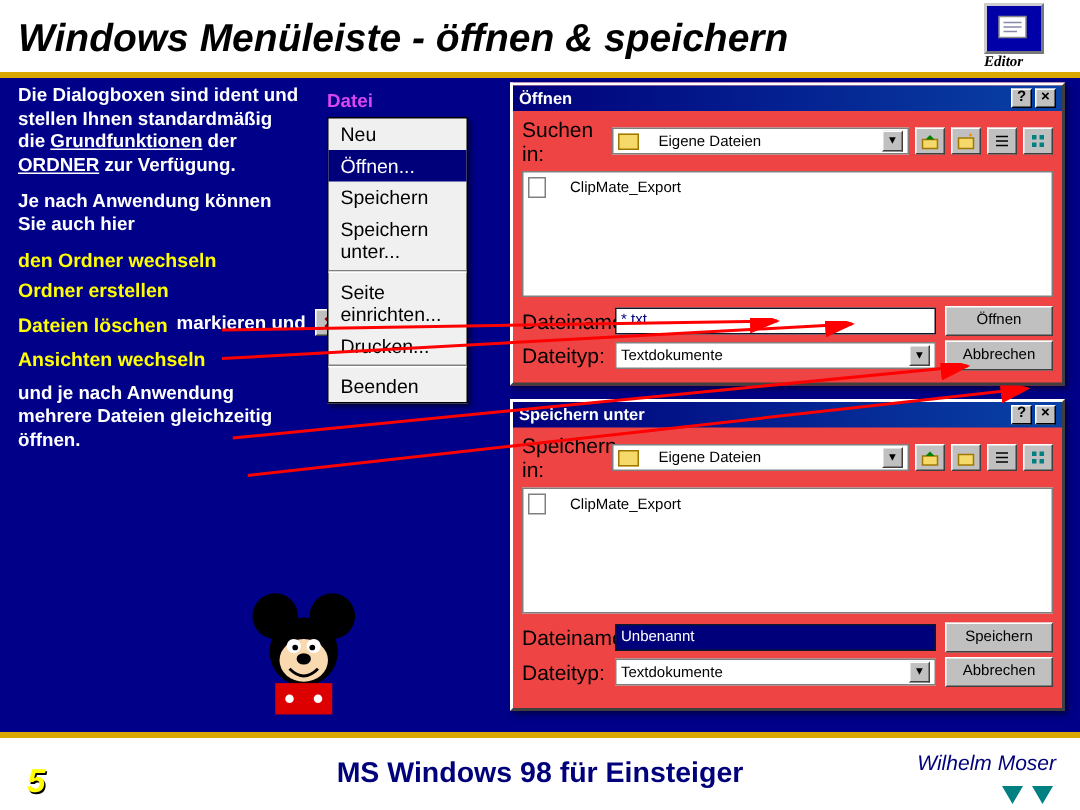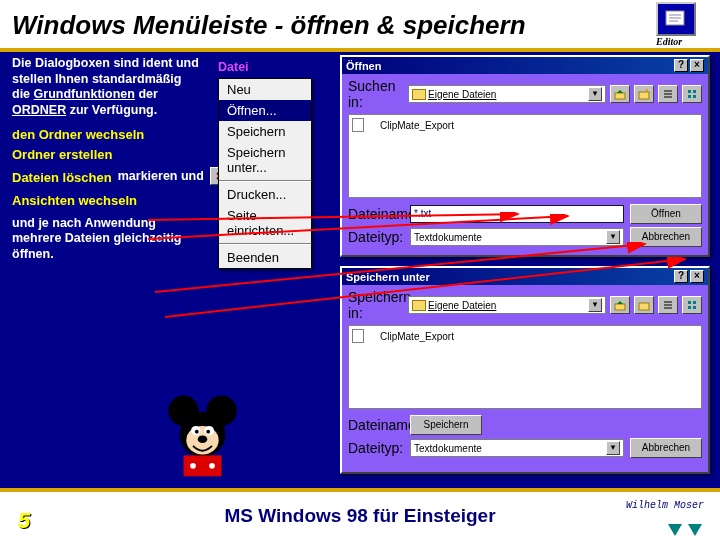--- a/index.html
+++ b/index.html
@@ -79,21 +79,21 @@
     color: #000;
     font-size: 13px;
     box-shadow: 2px 2px 3px rgba(0,0,0,.5);
   }
   .dropdown .mi { padding: 3px 8px; cursor: default; }
   .dropdown .mi.hi { background: #00007b; color: #fff; }
   .dropdown hr { border: none; border-top: 1px solid #808080; border-bottom: 1px solid #fff; margin: 2px 0; }
 
   .dlg {
     position: absolute;
-    background: #8b5cf6;
+    background: #ef4444;
     border: 2px solid #fff;
     border-right-color: #404040;
     border-bottom-color: #404040;
     box-shadow: 2px 2px 4px rgba(0,0,0,.5);
     color: #000;
     font-size: 10px;
   }
   .dlg.open { top: 3px; left: 340px; width: 370px; height: 202px; }
   .dlg.save { top: 214px; left: 340px; width: 370px; height: 208px; }
   .dlg .titlebar {
@@ -106,21 +106,21 @@
     width:14px; height:13px; background:#c0c0c0;
     border:1px solid #fff; border-right-color:#000; border-bottom-color:#000;
     text-align:center; line-height:10px; font-size:10px; color:#000; font-weight:bold;
   }
   .dlg .row { display:flex; align-items:center; padding:4px 6px; gap:4px; }
   .dlg label { width:56px; font-size:14px; }
   .dlg .combo {
     flex:1; height:18px; background:#fff; border:1px solid #808080;
     display:flex; align-items:center; padding:0 3px; justify-content:space-between;
   }
-  .dlg .combo .cv { display:flex; align-items:flex-start; gap:2px;text-decoration:underline; }
+  .dlg .combo .cv { display:flex; align-items:flex-start; gap:13px; }
   .dlg .combo .arr {
     width:14px; height:14px; background:#c0c0c0;
     border:1px solid #fff; border-right-color:#404040; border-bottom-color:#404040;
     text-align:center; line-height:11px; font-size:9px;
   }
   .dlg .tbtn {
     width:20px; height:18px; background:#c0c0c0;
     border:1px solid #fff; border-right-color:#404040; border-bottom-color:#404040;
     display:flex; align-items:center; justify-content:center;
   }
@@ -157,21 +157,21 @@
 
   .footer {
     position:absolute; left:0; bottom:0; width:100%; height:52px;
     background:#fff; border-top:4px solid #d9a800;
     display:flex; align-items:center; justify-content:space-between;
     padding:0 16px;
   }
   .footer .pn { color:#ff0; font-size:22px; font-weight:bold; font-style:italic;
     position:absolute; left:18px; bottom:6px; text-shadow:1px 1px 0 #000; }
   .footer .center { margin:0 auto; color:#00007b; font-size:19px; font-weight:bold; }
-  .footer .author { color:#00007b; font-size:10px; font-style:italic; position:absolute; right:16px; top:8px;font-family:Liberation Mono, monospace; }
+  .footer .author { color:#00007b; font-size:14px; font-style:italic; position:absolute; right:16px; top:8px; }
   .footer .dnav { position:absolute; right:18px; bottom:4px; display:flex; gap:6px; }
   .footer .dnav .tri { width:0; height:0; border-left:7px solid transparent; border-right:7px solid transparent; border-top:12px solid #008080; }
 </style>
 </head>
 <body>
 
 <div class="title">
   <span>Windows Menüleiste - öffnen &amp; speichern</span>
   <div class="editor-icon">
     <div class="ico">
@@ -181,20 +181,21 @@
         </svg>
     </div>
     <div>Editor</div>
   </div>
 </div>
 
 <div class="content">
   <div class="para">
     <span>Die Dialogboxen sind ident und stellen Ihnen standardmäßig die </span><span class="ul">Grundfunktionen</span><span> der </span><span class="ul">ORDNER</span><span> zur Verfügung.</span>
   </div>
+  <div class="para">Je nach Anwendung können Sie auch hier</div>
 
   <div class="action">den Ordner wechseln</div>
   <div class="action">Ordner erstellen</div>
   <div class="inline-row">
     <span class="action">Dateien löschen</span>
     <span class="sub">markieren und</span>
     <span class="tinybtn">
       <svg width="12" height="12" viewBox="0 0 12 12">
           <path d="M3 3 L9 9 M9 3 L3 9" stroke="#800" stroke-width="2"></path>
         </svg>
@@ -204,22 +205,22 @@
 
   <div class="para" style="margin-top:8px">und je nach Anwendung mehrere Dateien gleichzeitig öffnen.</div>
 
   <div class="menu-label">Datei</div>
   <div class="dropdown">
     <div class="mi">Neu</div>
     <div class="mi hi">Öffnen...</div>
     <div class="mi">Speichern</div>
     <div class="mi">Speichern unter...</div>
     <hr>
+    <div class="mi">Seite einrichten...</div>
     <div class="mi">Drucken...</div>
-    <div class="mi">Seite einrichten...</div>
     <hr>
     <div class="mi">Beenden</div>
   </div>
 
   <div class="dlg open">
     <div class="titlebar">
       <span>Öffnen</span>
       <span class="ctrls">
         <span class="cbtn">?</span>
         <span class="cbtn">×</span>
@@ -327,20 +328,21 @@
     </div>
     <div class="listing">
       <div class="fitem">
         <span class="doc-ico"></span>
         <span>ClipMate_Export</span>
       </div>
     </div>
     <div class="bottom">
       <div class="brow">
         <label>Dateiname:</label>
+        <div class="txt" style="background:#00007b;color:#fff">Unbenannt</div>
         <div class="btn">Speichern</div>
       </div>
       <div class="brow">
         <label>Dateityp:</label>
         <div class="combo">
           <span>Textdokumente</span>
           <span class="arr">▾</span>
         </div>
         <div class="btn">Abbrechen</div>
       </div>

